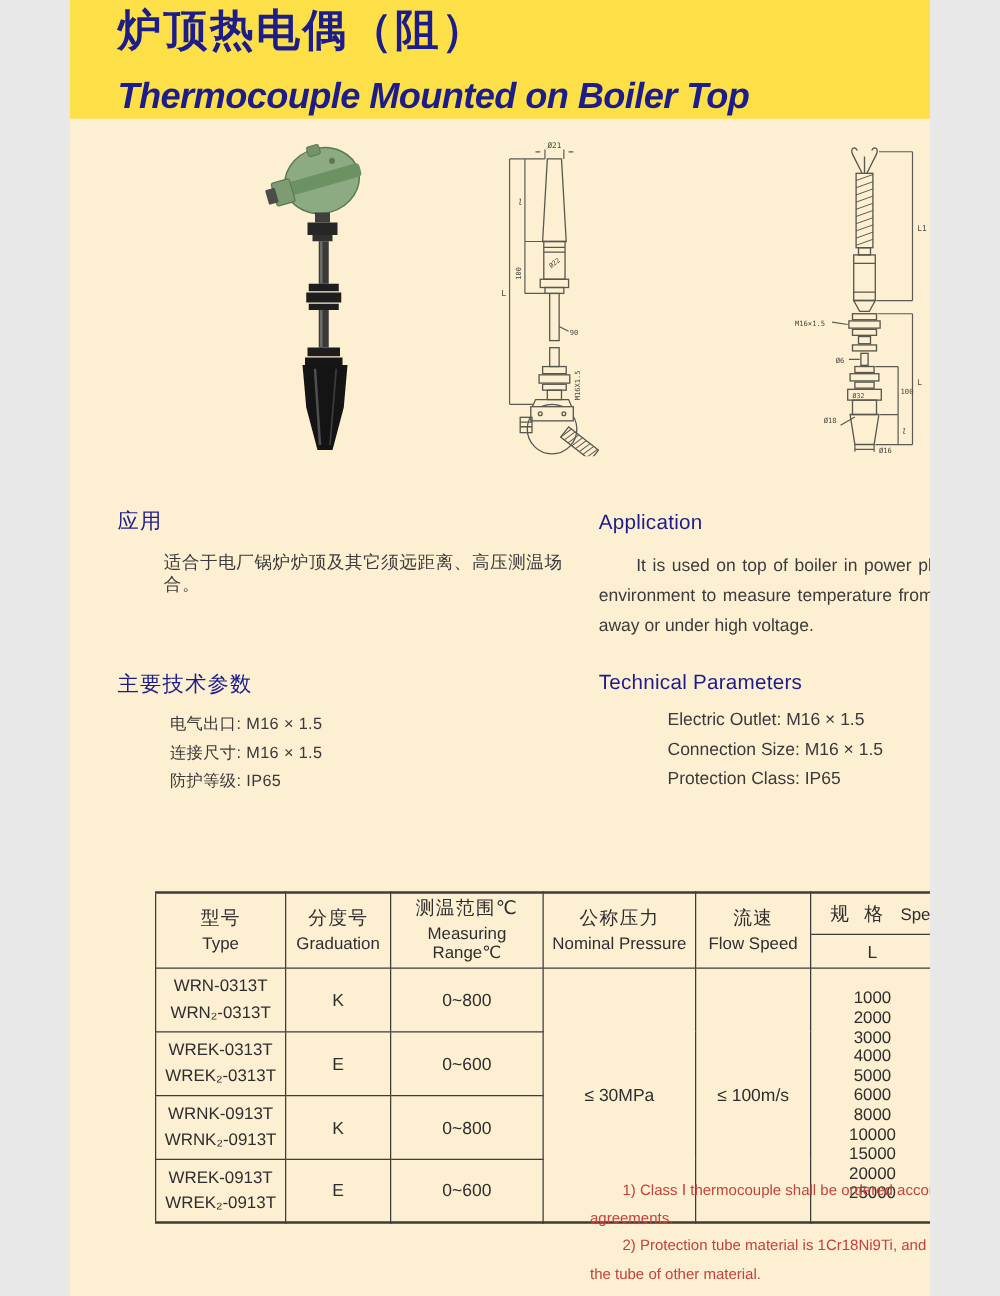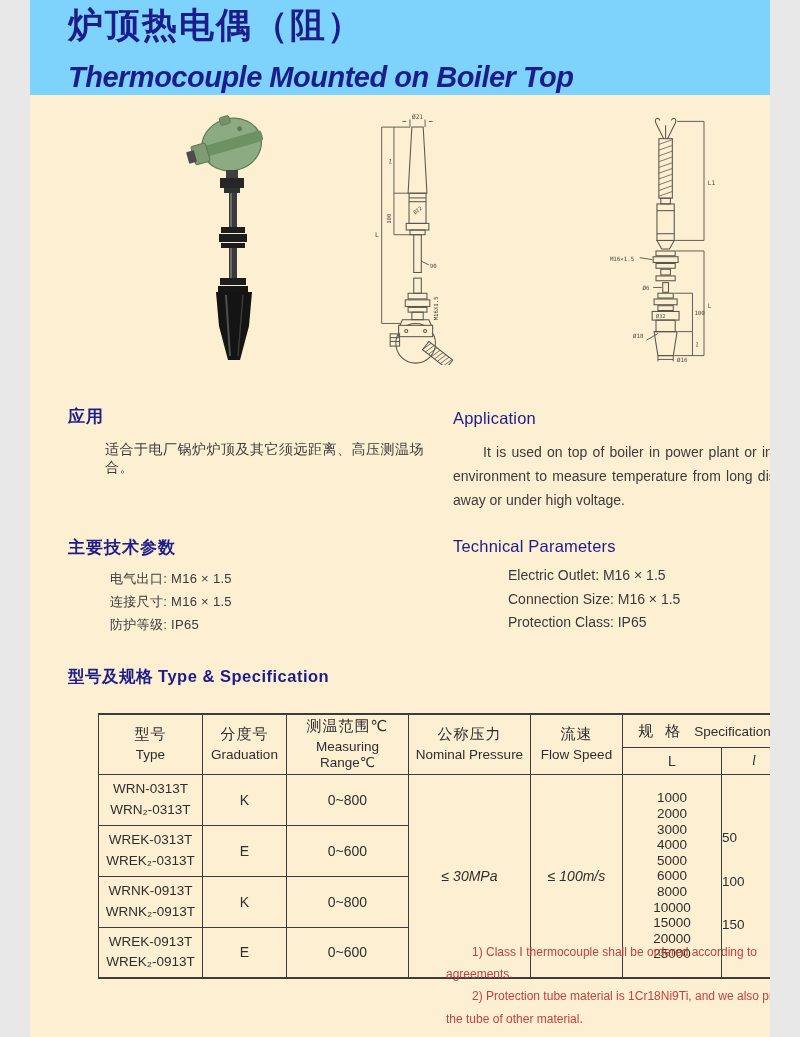--- a/index.html
+++ b/index.html
@@ -1,38 +1,38 @@
 <!DOCTYPE html>
 <html><head>
 <meta charset="utf-8">
 <style>
   * { margin:0; padding:0; box-sizing:border-box; }
   html,body { background:#e8e8e8; }
   .page {
-    position:relative; width:740px; height:1037px; margin:0 auto;
-    background:#7dd3fc; overflow:hidden;
+    position:relative; width:688px; height:1037px; margin:0 auto;
+    background:#fde047; overflow:hidden;
     font-family:"Liberation Sans","DejaVu Sans",sans-serif; color:#3a3a3a;
   }
   .panel { position:absolute; left:0; top:95px; width:800px; height:942px; background:#fcefd2; }
 
   
   .title-block { position:absolute; left:38px; top:6px; }
   .title-zh { font-size:35px; font-weight:900; color:#1c1c8a; letter-spacing:2px; line-height:1.1; }
   .title-en { font-size:29px; font-weight:bold; font-style:italic; color:#1c1c8a; letter-spacing:-0.5px; margin-top:16px; }
 
   
   .fig { position:absolute; }
   .fig svg { display:block; }
   .dim-line { stroke:#5a5a54; stroke-width:1; }
   .draw { stroke:#57574e; stroke-width:1.1; fill:none; }
   .draw-fill { stroke:#57574e; stroke-width:1.1; fill:#fcefd2; }
   .dim-text { fill:#4a4a42; font-family:"DejaVu Sans Mono","Liberation Mono",monospace; }
 
   
-  .h-navy { color:#1c1c8a; font-weight:bold; font-size:17px; letter-spacing:1px; }
+  .h-navy { color:#1c1c8a; font-weight:normal; font-size:17px; letter-spacing:1px; }
   .h-navy-en { color:#1c1c8a; font-weight:normal; font-size:16.5px; letter-spacing:0.2px; }
   .body-text { font-size:14px; color:#3b3b3b; }
 
   .app-zh { position:absolute; left:38px; top:405px; width:382px; }
   .app-zh .body-text { margin-top:13px; padding-left:37px; letter-spacing:0.5px; }
   .app-en { position:absolute; left:423px; top:409px; width:357px; }
   .app-en .body-text { margin-top:12px; text-indent:30px; line-height:1.72; text-align:justify; }
 
   .tech-zh { position:absolute; left:38px; top:536px; }
   .tech-zh ul, .tech-en ul { list-style:none; margin-top:8px; }
@@ -48,21 +48,21 @@
   table.spec { border-top:2px solid #3c3c3c; border-bottom:2px solid #3c3c3c; }
   table.spec th, table.spec td { border:1px solid #3c3c3c; text-align:center; vertical-align:middle; font-weight:normal; }
   th .zh { font-size:15px; letter-spacing:1px; display:block; padding-top:2px; }
   th .en { font-size:13.5px; display:block; padding:3px 0 4px; }
   .hdr-spec-top { height:30px; font-size:13.5px; }
   .hdr-spec-top .zh-inline { font-size:15px; letter-spacing:4px; margin-right:10px; }
   .hdr-sub { height:24px; font-size:14px; font-style:italic; font-family:"Liberation Serif","DejaVu Serif",serif; }
   .hdr-sub.upright { font-style:normal; font-family:"Liberation Sans","DejaVu Sans",sans-serif; }
   td.type-cell { font-size:13.5px; padding:4px 0; line-height:1.55; }
   td.mid-cell { font-size:14px; }
-  td.merged-cell { font-size:14px;font-style:italic; }
+  td.merged-cell { font-size:14px; }
   td.L-cell { font-size:13.5px; line-height:15.6px; padding:1px 0; }
   td.l-cell { position:relative; font-size:13.5px; padding:0; }
   .l-val { position:absolute; left:0; width:100%; text-align:left; }
   .l-val.v0 { top:27%; } .l-val.v1 { top:49%; } .l-val.v2 { top:70%; }
 
   
   .notes-zh { position:absolute; left:76px; top:941px; width:335px; color:#c4423c; font-size:12.5px; line-height:1.8; letter-spacing:0.3px; }
   .notes-en { position:absolute; left:416px; top:941px; width:372px; color:#c4423c; font-size:12px; line-height:1.85; }
   .notes-en p { text-indent:26px; }
 </style>
@@ -266,21 +266,20 @@
 
   <div class="tech-en">
     <div class="h-navy-en">Technical Parameters</div>
     <ul>
       <li>Electric Outlet: M16 × 1.5</li>
       <li>Connection Size: M16 × 1.5</li>
       <li>Protection Class: IP65</li>
     </ul>
   </div>
 
-  <div class="spec-heading">型号及规格 Type &amp; Specification</div>
 
   <div class="spec-table-wrap">
     <table class="spec">
       <colgroup>
         <col style="width:104px">
           <col style="width:84px">
           <col style="width:122px">
         <col style="width:122px">
           <col style="width:92px">
           <col style="width:99px">

